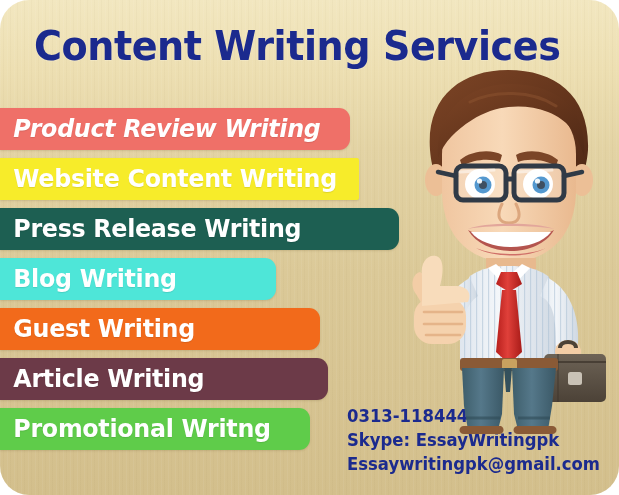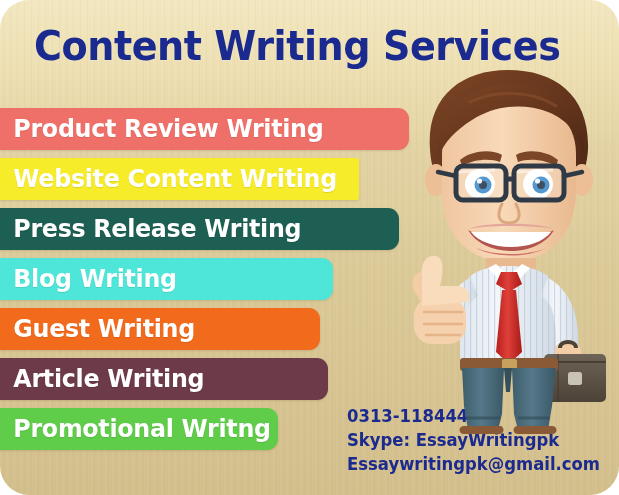--- a/index.html
+++ b/index.html
@@ -127,39 +127,39 @@
 </head>
 <body>
 
 <div id="poster">
 
   <div id="texture"></div>
 
   <div id="title" style="color: rgb(27, 42, 142);">Content Writing Services</div>
 
   <div id="bars">
-      <div class="bar" style="width: 409px; background: rgb(239, 112, 104);">
+      <div class="bar" style="width: 350px; background: rgb(239, 112, 104); font-style: italic;">
         <span class="bar-label" style="color: rgb(255, 255, 255);">Product Review Writing</span>
       </div>
       <div class="bar square-right" style="width: 359px; background: rgb(247, 236, 42);">
         <span class="bar-label" style="color: rgb(255, 255, 255);">Website Content Writing</span>
       </div>
       <div class="bar" style="width: 399px; background: rgb(29, 95, 82);">
         <span class="bar-label" style="color: rgb(255, 255, 255);">Press Release Writing</span>
       </div>
-      <div class="bar" style="width: 333px; background: rgb(78, 230, 216);">
+      <div class="bar" style="width: 276px; background: rgb(78, 230, 216);">
         <span class="bar-label" style="color: rgb(255, 255, 255);">Blog Writing</span>
       </div>
       <div class="bar" style="width: 320px; background: rgb(242, 106, 27);">
         <span class="bar-label" style="color: rgb(255, 255, 255);">Guest Writing</span>
       </div>
       <div class="bar" style="width: 328px; background: rgb(108, 58, 72);">
         <span class="bar-label" style="color: rgb(255, 255, 255);">Article Writing</span>
       </div>
-      <div class="bar" style="width: 278px; background: rgb(95, 204, 74);">
+      <div class="bar" style="width: 310px; background: rgb(95, 204, 74);">
         <span class="bar-label" style="color: rgb(255, 255, 255);">Promotional Writng</span>
       </div>
     </div>
 
   <div id="contact" style="color: rgb(27, 42, 142);">
     <div>0313-1184440</div>
     <div>Skype: EssayWritingpk</div>
     <div>Essaywritingpk@gmail.com</div>
   </div>
 

